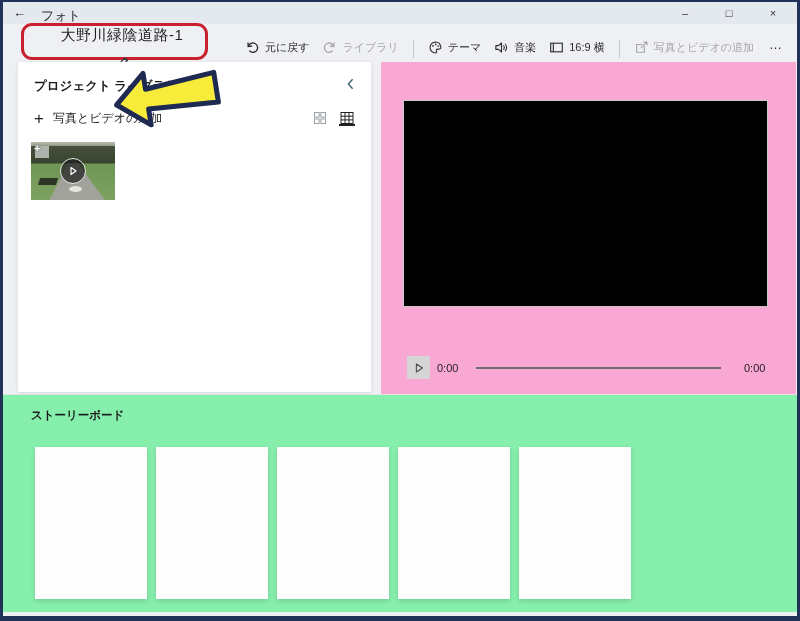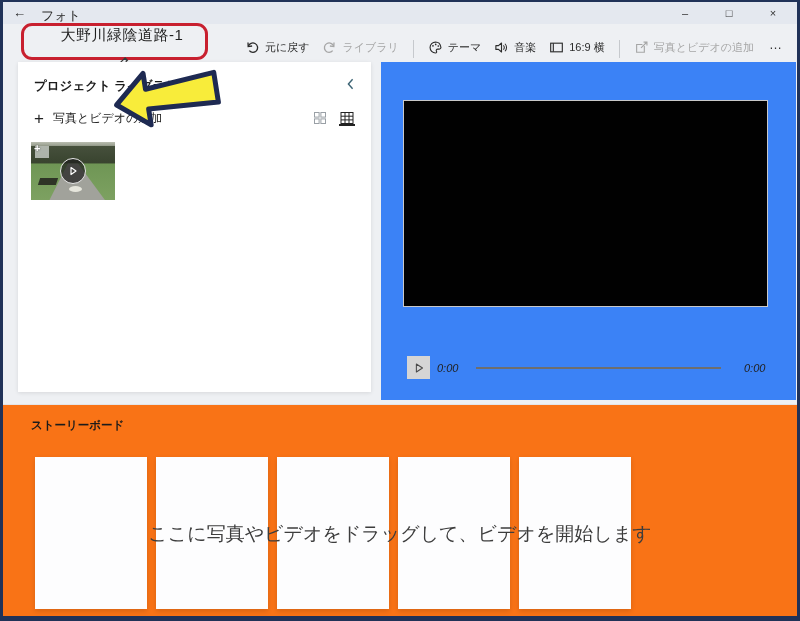--- a/index.html
+++ b/index.html
@@ -59,29 +59,29 @@
   .thumb .manhole{position:absolute;left:38px;top:44px;width:13px;height:6px;border-radius:50%;background:#e6e6dc;}
   .thumb .sky{position:absolute;left:4px;top:4px;width:14px;height:12px;background:#c9cec9;opacity:.8;}
   .thumb .play-overlay{position:absolute;left:50%;top:50%;width:26px;height:26px;margin:-13px 0 0 -13px;
     border-radius:50%;background:rgba(30,30,30,.72);border:1.5px solid #e8e8e8;display:flex;align-items:center;justify-content:center;}
   .thumb .corner-plus{position:absolute;left:3px;top:0px;color:#fff;font-size:11px;font-weight:bold;text-shadow:0 0 2px rgba(0,0,0,.6);}
 
   
   .arrow-annot{position:absolute;left:110px;top:56px;width:108px;height:78px;transform:rotate(-9deg);pointer-events:none;z-index:5;}
 
   
-  .preview-panel{position:absolute;left:378px;top:60px;width:415px;height:338px;background:#3b82f6;font-style:italic;}
+  .preview-panel{position:absolute;left:378px;top:60px;width:415px;height:338px;background:#f9a8d4;}
   .video-canvas{position:absolute;left:22px;top:38px;width:365px;height:207px;background:#010101;border:1px solid #c9c9c9;}
   .play-btn{position:absolute;left:26px;top:294px;width:23px;height:23px;background:#d5d5d5;display:flex;align-items:center;justify-content:center;cursor:pointer;}
   .time-elapsed{position:absolute;left:56px;top:300px;font-size:11px;color:#222;}
   .seek-bar{position:absolute;left:95px;top:305px;width:245px;height:2px;background:#6e6e6e;cursor:pointer;}
   .time-total{position:absolute;left:363px;top:300px;font-size:11px;color:#222;}
 
   
-  .storyboard{position:absolute;left:0;top:402px;width:100%;height:218px;background:#f97316;border-top:1px solid #e3e4e7;}
+  .storyboard{position:absolute;left:0;top:392px;width:100%;height:218px;background:#86efac;border-top:1px solid #e3e4e7;}
   .sb-title{position:absolute;left:28px;top:13px;font-size:11.5px;font-weight:bold;color:#1b1b1b;}
   .sb-cards{position:absolute;left:32px;top:52px;display:flex;gap:9px;}
   .sb-card{width:112px;height:152px;background:#fdfdfe;box-shadow:0 2px 5px rgba(0,0,0,.14);}
   .sb-placeholder{position:absolute;left:0;right:0;top:116px;text-align:center;font-size:19px;color:#3d3d3d;z-index:3;}
 
   svg{display:block;}
 </style>
 </head>
 <body>
 
@@ -227,16 +227,15 @@
 
   <div class="storyboard">
     <div class="sb-title">ストーリーボード</div>
     <div class="sb-cards">
         <div class="sb-card"></div>
         <div class="sb-card"></div>
         <div class="sb-card"></div>
         <div class="sb-card"></div>
         <div class="sb-card"></div>
       </div>
-    <div class="sb-placeholder">ここに写真やビデオをドラッグして、ビデオを開始します</div>
   </div>
 
 </div>
 
 </body></html>

